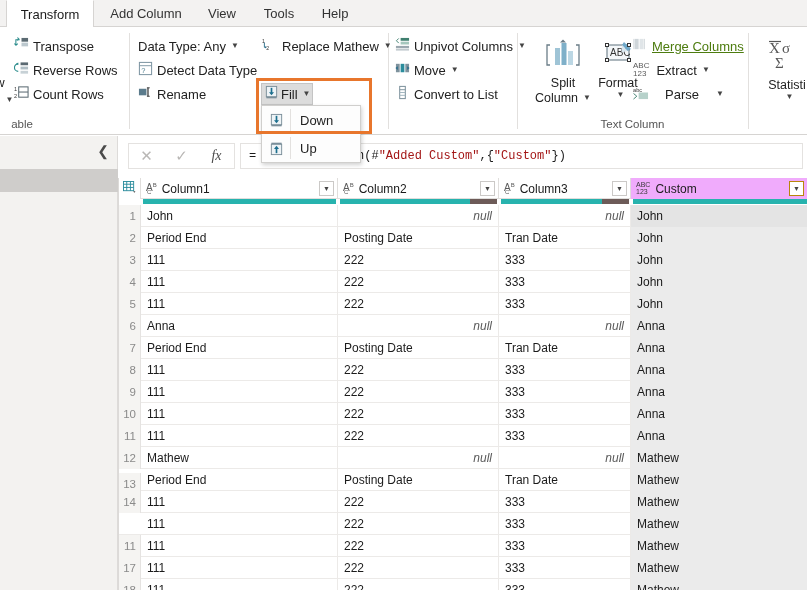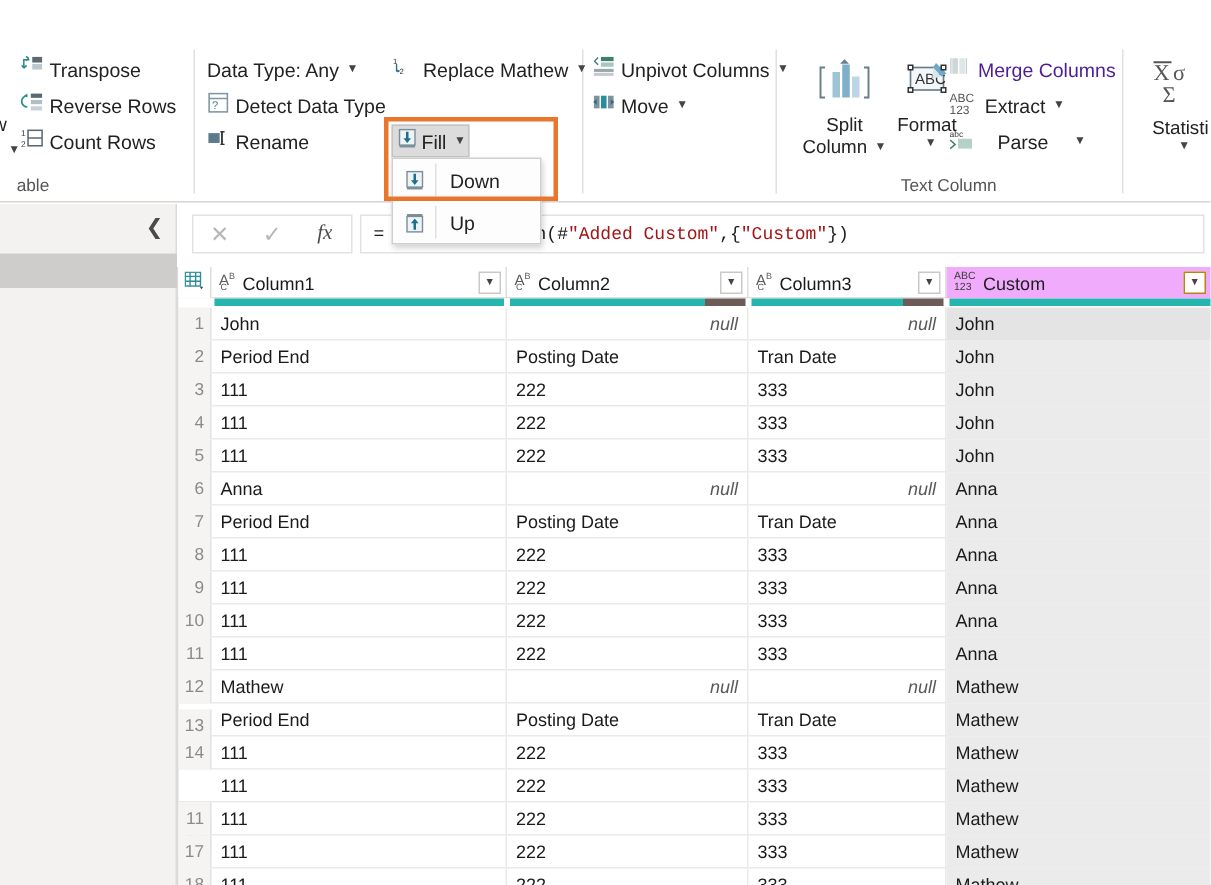--- a/index.html
+++ b/index.html
@@ -46,21 +46,21 @@
     background: #e2e0de;
   }
 
   .ritem {
     position: absolute; display: flex; align-items: center;
     height: 22px; white-space: nowrap;
     font-size: 13px; color: #222;
     cursor: default;
   }
   .ritem .lbl { margin-left: 4px; }
-  .ritem.dim { color: #4c1d95; }
+  .ritem.dim { color: #4d7c0f; text-decoration: underline; }
   .caret { margin-left: 5px; font-size: 8px; color: #444; line-height: 1; }
 
   .bigbtn {
     position: absolute; width: 58px; height: 86px;
     display: flex; flex-direction: column; align-items: center;
     padding-top: 6px; font-size: 12.5px; color: #222; text-align: center;
     line-height: 1.15; cursor: default;
   }
   .bigbtn .bcap { margin-top: 4px; }
 
@@ -207,20 +207,37 @@
   .row .dc.num-right { justify-content: flex-end; }
   .row .dc.nullv { color: #5a5a5a; font-style: italic; }
   .row .dc.custom { background: #ebebeb; border-right: none; }
   .row.r1 .dc.custom { background: #e4e4e4; }
 </style>
 </head>
 <body>
 
 <div id="app">
 
+  <div class="tabstrip">
+    <div class="tab active" style="left:6px;width:88px;">
+      <span>Transform</span>
+    </div>
+    <div class="tab" style="left:100px;width:92px;">
+      <span>Add Column</span>
+    </div>
+    <div class="tab" style="left:196px;width:52px;">
+      <span>View</span>
+    </div>
+    <div class="tab" style="left:252px;width:54px;">
+      <span>Tools</span>
+    </div>
+    <div class="tab" style="left:310px;width:50px;">
+      <span>Help</span>
+    </div>
+  </div>
 
   <div class="ribbon">
 
     <div class="gsep" style="left:129px;"></div>
     <div class="gsep" style="left:388px;"></div>
     <div class="gsep" style="left:517px;"></div>
     <div class="gsep" style="left:748px;"></div>
 
     <div style="position:absolute;left:-8px;bottom:4px;width:60px;text-align:center;font-size:11.5px;color:#555;">able</div>
 
@@ -344,20 +361,31 @@
           <rect x="1" y="3" width="4" height="9" fill="#7e929d"></rect>
           <rect x="11" y="3" width="4" height="9" fill="#7e929d"></rect>
           <rect x="6" y="3" width="4" height="9" fill="#2b8c9c"></rect>
           <path d="M0.5 7.5 L3 5.5 L3 9.5 Z M15.5 7.5 L13 5.5 L13 9.5 Z" fill="#2b6f8c"></path>
         </svg>
       </span>
       <span class="lbl">Move</span>
       <span class="caret">▼</span>
     </div>
 
+    <div class="ritem" style="left:395px;top:56px;">
+      <span class="icn">
+        <svg width="15" height="15" viewBox="0 0 16 16">
+          <rect x="5" y="1.5" width="6" height="13" fill="none" stroke="#7e929d" stroke-width="1.1"></rect>
+          <line x1="5" y1="5" x2="11" y2="5" stroke="#7e929d" stroke-width="1"></line>
+          <line x1="5" y1="8" x2="11" y2="8" stroke="#9fb3bd" stroke-width="1"></line>
+          <line x1="5" y1="11" x2="11" y2="11" stroke="#9fb3bd" stroke-width="1"></line>
+        </svg>
+      </span>
+      <span class="lbl">Convert to List</span>
+    </div>
 
     <div class="bigbtn" style="left:534px;top:6px;">
       <span class="icn">
         <svg width="34" height="30" viewBox="0 0 34 30">
           <path d="M4 6 L1 6 L1 26 L4 26" stroke="#6b7d88" fill="none" stroke-width="1.3"></path>
           <path d="M30 6 L33 6 L33 26 L30 26" stroke="#6b7d88" fill="none" stroke-width="1.3"></path>
           <rect x="9" y="9" width="5" height="17" fill="#9fc4d6"></rect>
           <rect x="15.5" y="4" width="5" height="22" fill="#7fb0c9"></rect>
           <rect x="22" y="12" width="5" height="14" fill="#bcd7e4"></rect>
           <path d="M17 0.5 L20 3.5 L14 3.5 Z" fill="#6b7d88"></path>

